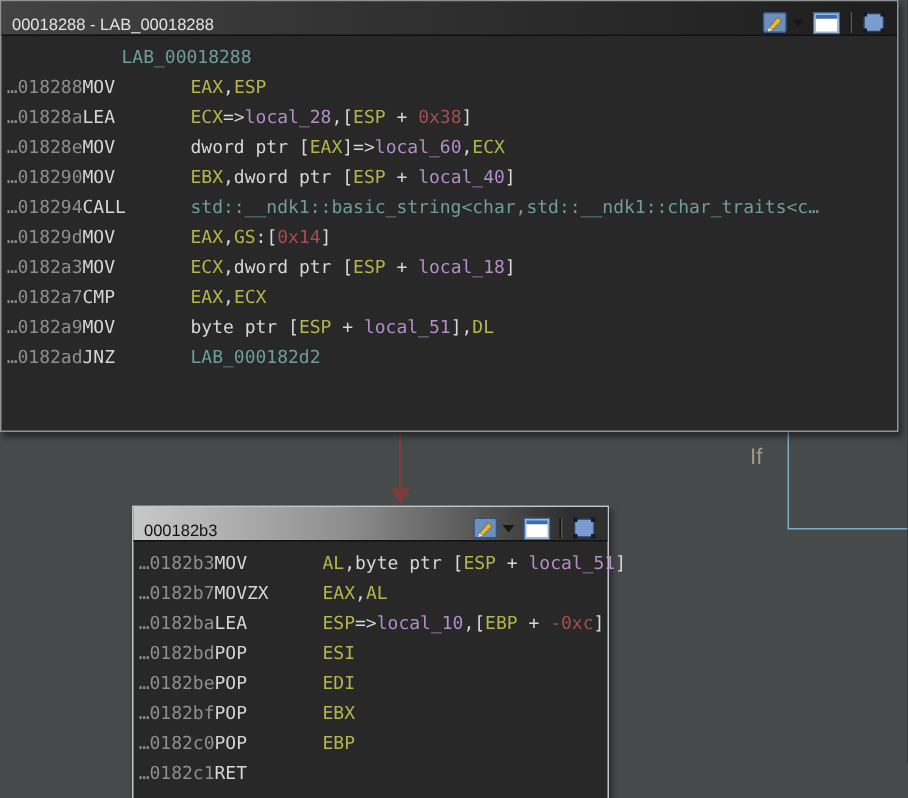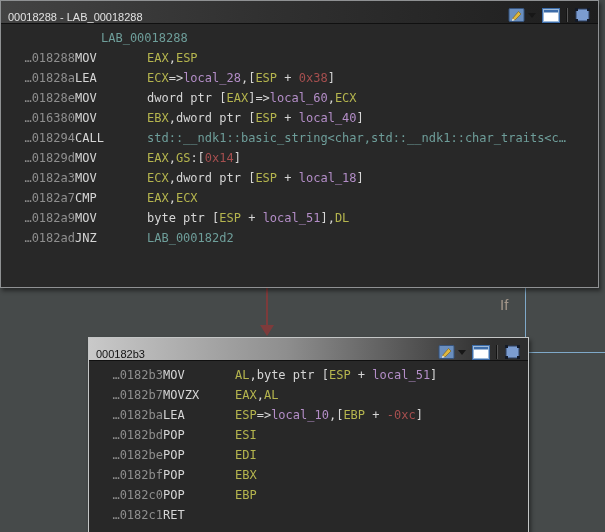--- a/index.html
+++ b/index.html
@@ -17,36 +17,36 @@
     border-left:7px solid transparent;border-right:7px solid transparent;
     border-top:11px solid #7d3b3b;}
   .edge-cond-v{left:525px;top:288px;width:1px;height:64px;background:#7fa9c9;}
   .edge-cond-h{left:525px;top:352px;width:80px;height:1px;background:#7fa9c9;}
   .edge-label{left:500px;top:296px;color:#a3968a;font-size:15px;}
 
   
   .block{position:absolute;background:#282828;box-sizing:border-box;
     box-shadow:2px 3px 4px rgba(0,0,0,0.45);}
   .block-top{left:0;top:0;width:599px;height:288px;border:1px solid #8f9193;}
-  .block-bottom{left:88px;top:337px;width:441px;height:196px;border:1px solid #c4c6c6;}
+  .block-bottom{left:88px;top:337px;width:318px;height:196px;border:1px solid #c4c6c6;}
 
   .hdr{height:22px;display:flex;align-items:flex-end;border-bottom:1px solid #101010;}
   .hdr-dark{background:linear-gradient(to right,#434343,#303030 45%,#1e1e1e 100%);}
   .hdr-dark .ttl{color:#e2e2e2;}
   .hdr-light{background:linear-gradient(to right,#c9c9c9,#8e8e8e 45%,#2e2e2e 92%);}
   .hdr-light .ttl{color:#121212;}
   .ttl{font-size:11px;padding-left:7px;flex:1;white-space:nowrap;overflow:hidden;}
   .hdr-icons{display:flex;align-items:center;margin-right:7px;}
   .hdr-icons svg{display:block;}
   .drop{width:0;height:0;border-left:4px solid transparent;border-right:4px solid transparent;
     border-top:5px solid #171717;margin:0 6px 0 2px;}
   .sep{width:1px;height:14px;background:#141414;border-right:1px solid #555;margin:0 6px;}
 
   
-  .code{padding:4px 0 0 20px;font-family:"DejaVu Sans Mono", monospace;font-size:12px;}
+  .code{padding:4px 0 0 0;font-family:"DejaVu Sans Mono", monospace;font-size:12px;}
   .line{height:20px;line-height:20px;white-space:pre;color:#d6d6d6;}
   .label-line{padding-left:80px;color:#6e9e9a;}
   .addr{display:inline-block;width:54px;color:#8f8f8f;text-align:right;}
   .mn{display:inline-block;width:72px;color:#d6d6d6;}
   .tk-p{color:#d6d6d6;}
   .tk-r{color:#b5b54e;}
   .tk-l{color:#b48ec8;text-align:center;}
   .tk-n{color:#a64f4f;}
   .tk-t{color:#6e9e9a;text-align:center;}
 </style>
@@ -90,21 +90,21 @@
             <rect x="13" y="12" width="3" height="3" fill="#141a26"></rect>
           </svg>
         </span>
       </span>
     </div>
     <div class="code">
         <div class="line label-line">LAB_00018288</div>
         <div class="line"><span class="addr">…018288</span><span class="mn">MOV</span><span class="ops"><span class="tk-r">EAX</span><span class="tk-p">,</span><span class="tk-r">ESP</span></span></div>
         <div class="line"><span class="addr">…01828a</span><span class="mn">LEA</span><span class="ops"><span class="tk-r">ECX</span><span class="tk-p">=&gt;</span><span class="tk-l">local_28</span><span class="tk-p">,[</span><span class="tk-r">ESP</span><span class="tk-p"> + </span><span class="tk-n">0x38</span><span class="tk-p">]</span></span></div>
         <div class="line"><span class="addr">…01828e</span><span class="mn">MOV</span><span class="ops"><span class="tk-p">dword ptr [</span><span class="tk-r">EAX</span><span class="tk-p">]=&gt;</span><span class="tk-l">local_60</span><span class="tk-p">,</span><span class="tk-r">ECX</span></span></div>
-        <div class="line"><span class="addr">…016380</span><span class="mn">MOV</span><span class="ops"><span class="tk-r">EBX</span><span class="tk-p">,dword ptr [</span><span class="tk-r">ESP</span><span class="tk-p"> + </span><span class="tk-l">local_40</span><span class="tk-p">]</span></span></div>
+        <div class="line"><span class="addr">…018290</span><span class="mn">MOV</span><span class="ops"><span class="tk-r">EBX</span><span class="tk-p">,dword ptr [</span><span class="tk-r">ESP</span><span class="tk-p"> + </span><span class="tk-l">local_40</span><span class="tk-p">]</span></span></div>
         <div class="line"><span class="addr">…018294</span><span class="mn">CALL</span><span class="ops"><span class="tk-t">std::__ndk1::basic_string&lt;char,std::__ndk1::char_traits&lt;c…</span></span></div>
         <div class="line"><span class="addr">…01829d</span><span class="mn">MOV</span><span class="ops"><span class="tk-r">EAX</span><span class="tk-p">,</span><span class="tk-r">GS</span><span class="tk-p">:[</span><span class="tk-n">0x14</span><span class="tk-p">]</span></span></div>
         <div class="line"><span class="addr">…0182a3</span><span class="mn">MOV</span><span class="ops"><span class="tk-r">ECX</span><span class="tk-p">,dword ptr [</span><span class="tk-r">ESP</span><span class="tk-p"> + </span><span class="tk-l">local_18</span><span class="tk-p">]</span></span></div>
         <div class="line"><span class="addr">…0182a7</span><span class="mn">CMP</span><span class="ops"><span class="tk-r">EAX</span><span class="tk-p">,</span><span class="tk-r">ECX</span></span></div>
         <div class="line"><span class="addr">…0182a9</span><span class="mn">MOV</span><span class="ops"><span class="tk-p">byte ptr [</span><span class="tk-r">ESP</span><span class="tk-p"> + </span><span class="tk-l">local_51</span><span class="tk-p">],</span><span class="tk-r">DL</span></span></div>
         <div class="line"><span class="addr">…0182ad</span><span class="mn">JNZ</span><span class="ops"><span class="tk-t">LAB_000182d2</span></span></div>
       </div>
   </div>
 
   <div class="block block-bottom">

